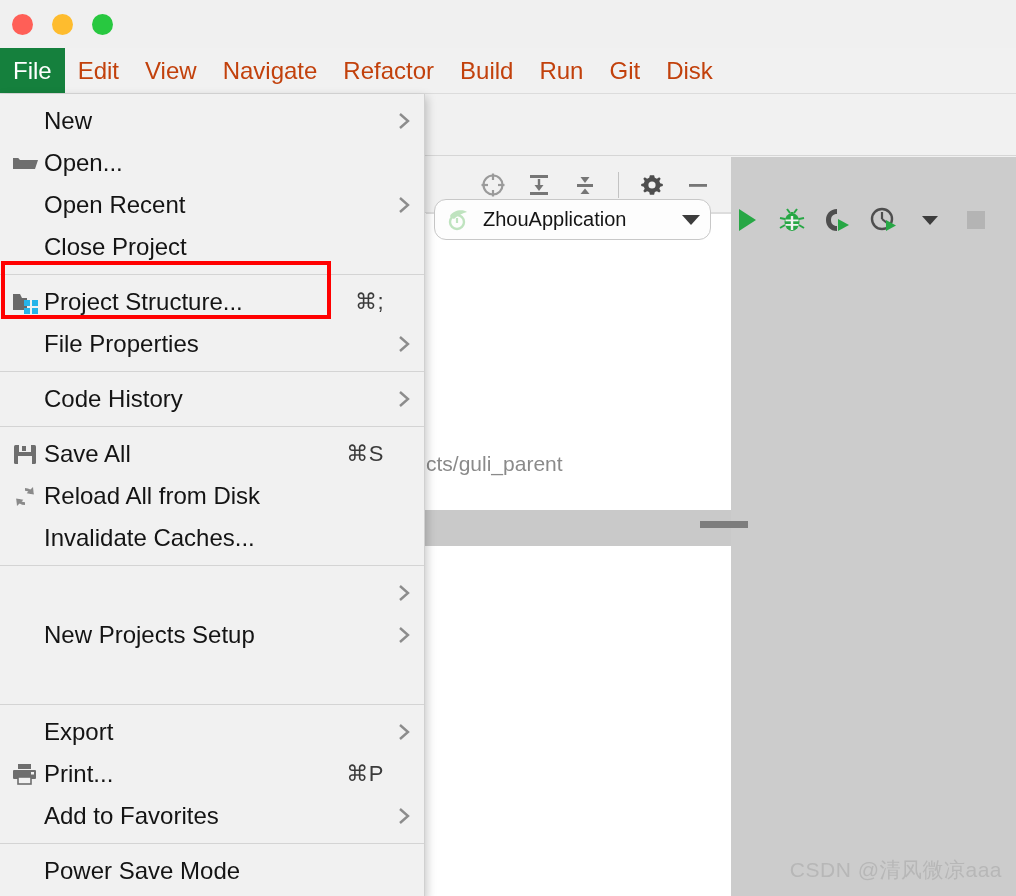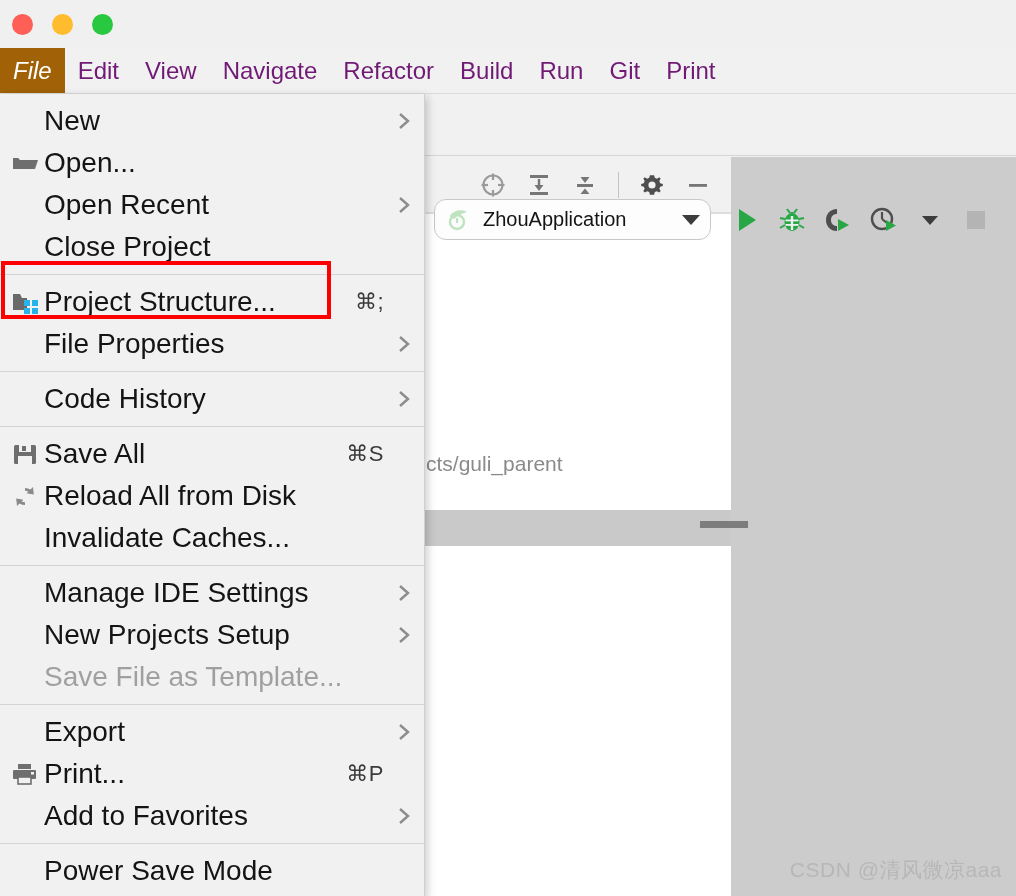--- a/index.html
+++ b/index.html
@@ -52,27 +52,26 @@
     display: flex;
     align-items: stretch;
     border-bottom: 1px solid #dcdcdc;
     box-sizing: border-box;
   }
   .menubar-item {
     display: flex;
     align-items: center;
     padding: 0 13px;
     font-size: 24px;
-    color: #701a75;
+    color: #c2410c;
     white-space: nowrap;
   }
   .menubar-item.active {
-    background: #a16207;
+    background: #15803d;
     color: #ffffff;
-    font-style: italic;
   }
 
   
   .workspace {
     position: absolute;
     left: 0; top: 94px;
     width: 1016px; height: 802px;
     background: #f1f1f1;
   }
   .toolbar-row {
@@ -208,21 +207,21 @@
   .mi-icon {
     width: 34px;
     min-width: 34px;
     height: 28px;
     display: flex;
     align-items: center;
     justify-content: center;
     margin-right: 2px;
   }
   .mi-label {
-    font-size: 28px;
+    font-size: 24px;
     color: #141414;
     white-space: nowrap;
   }
   .mi.disabled .mi-label { color: #a0a0a0; }
   .mi-shortcut {
     position: absolute;
     right: 40px;
     font-size: 22px;
     color: #3b3b3b;
     letter-spacing: 0.5px;
@@ -293,21 +292,21 @@
       <div class="menubar-item">
         <span>Build</span>
       </div>
       <div class="menubar-item">
         <span>Run</span>
       </div>
       <div class="menubar-item">
         <span>Git</span>
       </div>
       <div class="menubar-item">
-        <span>Print</span>
+        <span>Disk</span>
       </div>
     </div>
 
   <div class="workspace">
 
     <div class="toolbar-row"></div>
 
     <div class="editor-area"></div>
 
     <div class="project-panel">
@@ -504,39 +503,37 @@
         </div>
         <span class="mi-label">Reload All from Disk</span>
       </div>
       <div class="mi">
         <div class="mi-icon"></div>
         <span class="mi-label">Invalidate Caches...</span>
       </div>
       <div class="mi-sep"></div>
       <div class="mi">
         <div class="mi-icon"></div>
-        <span class="mi-label">Manage IDE Settings</span>
         <span class="mi-arrow">
           <svg width="16" height="22" viewBox="0 0 16 22">
             <polyline points="4,4 12,11 4,18" fill="none" stroke="#8c8c8c" stroke-width="2.4"></polyline>
           </svg>
         </span>
       </div>
       <div class="mi">
         <div class="mi-icon"></div>
         <span class="mi-label">New Projects Setup</span>
         <span class="mi-arrow">
           <svg width="16" height="22" viewBox="0 0 16 22">
             <polyline points="4,4 12,11 4,18" fill="none" stroke="#8c8c8c" stroke-width="2.4"></polyline>
           </svg>
         </span>
       </div>
       <div class="mi disabled">
         <div class="mi-icon"></div>
-        <span class="mi-label">Save File as Template...</span>
       </div>
       <div class="mi-sep"></div>
       <div class="mi">
         <div class="mi-icon"></div>
         <span class="mi-label">Export</span>
         <span class="mi-arrow">
           <svg width="16" height="22" viewBox="0 0 16 22">
             <polyline points="4,4 12,11 4,18" fill="none" stroke="#8c8c8c" stroke-width="2.4"></polyline>
           </svg>
         </span>

